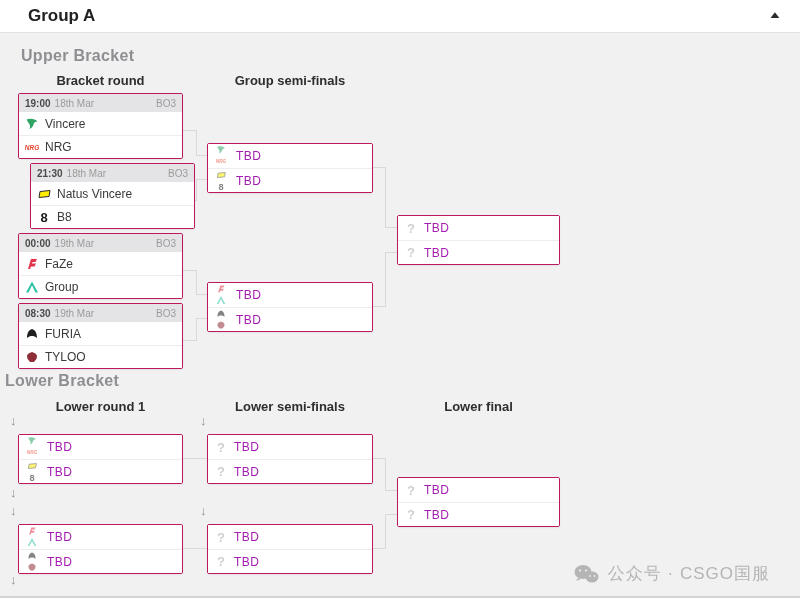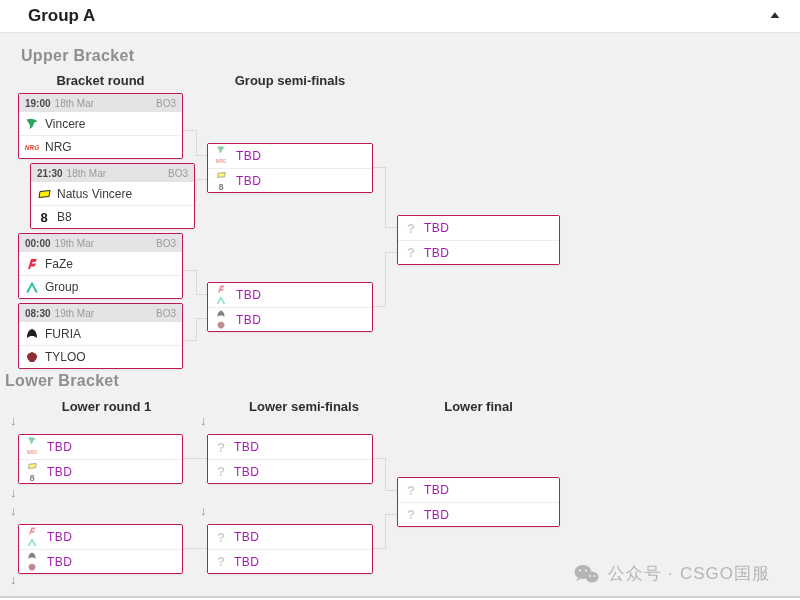--- a/index.html
+++ b/index.html
@@ -256,22 +256,22 @@
       <span class="qmark">?</span>
       <span class="tname tbdtxt">TBD</span>
     </div>
     <div class="trow" style="height:24px;">
       <span class="qmark">?</span>
       <span class="tname tbdtxt">TBD</span>
     </div>
   </div>
 
   <div class="section-label" style="left:5px;top:372px;">Lower Bracket</div>
-  <div class="colh" style="left:24px;top:399px;width:165px;">Lower round 1</div>
-  <div class="colh" style="left:221px;top:399px;width:166px;">Lower semi-finals</div>
+  <div class="colh" style="left:18px;top:399px;width:165px;">Lower round 1</div>
+  <div class="colh" style="left:207px;top:399px;width:166px;">Lower semi-finals</div>
   <div class="colh" style="left:397px;top:399px;width:163px;">Lower final</div>
 
   <div class="cn h" style="left:183px;top:458px;width:24px;"></div>
   <div class="cn h" style="left:183px;top:548px;width:24px;"></div>
   <div class="cn h" style="left:373px;top:458px;width:13px;"></div>
   <div class="cn v" style="left:385px;top:458px;height:33px;"></div>
   <div class="cn h" style="left:385px;top:490px;width:12px;"></div>
   <div class="cn h" style="left:373px;top:548px;width:13px;"></div>
   <div class="cn v" style="left:385px;top:514px;height:35px;"></div>
   <div class="cn h" style="left:385px;top:514px;width:12px;"></div>

